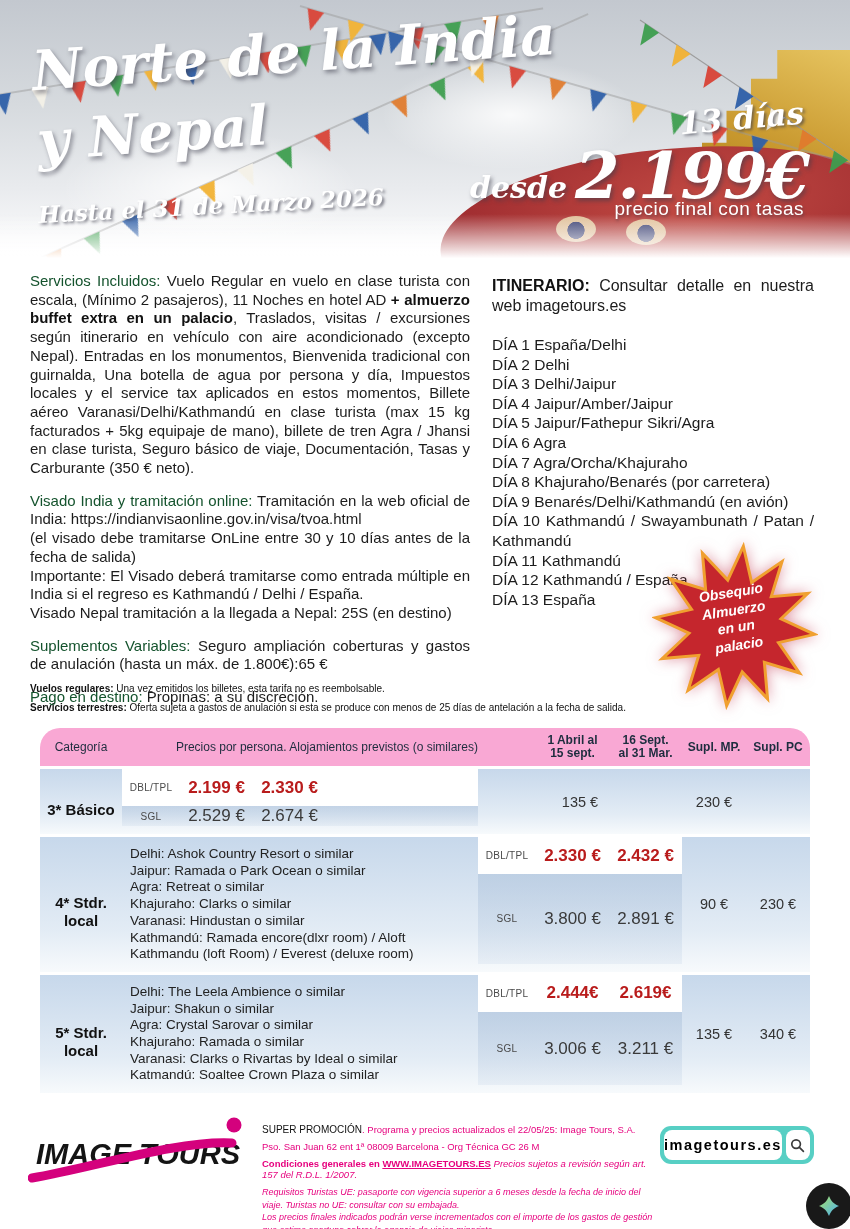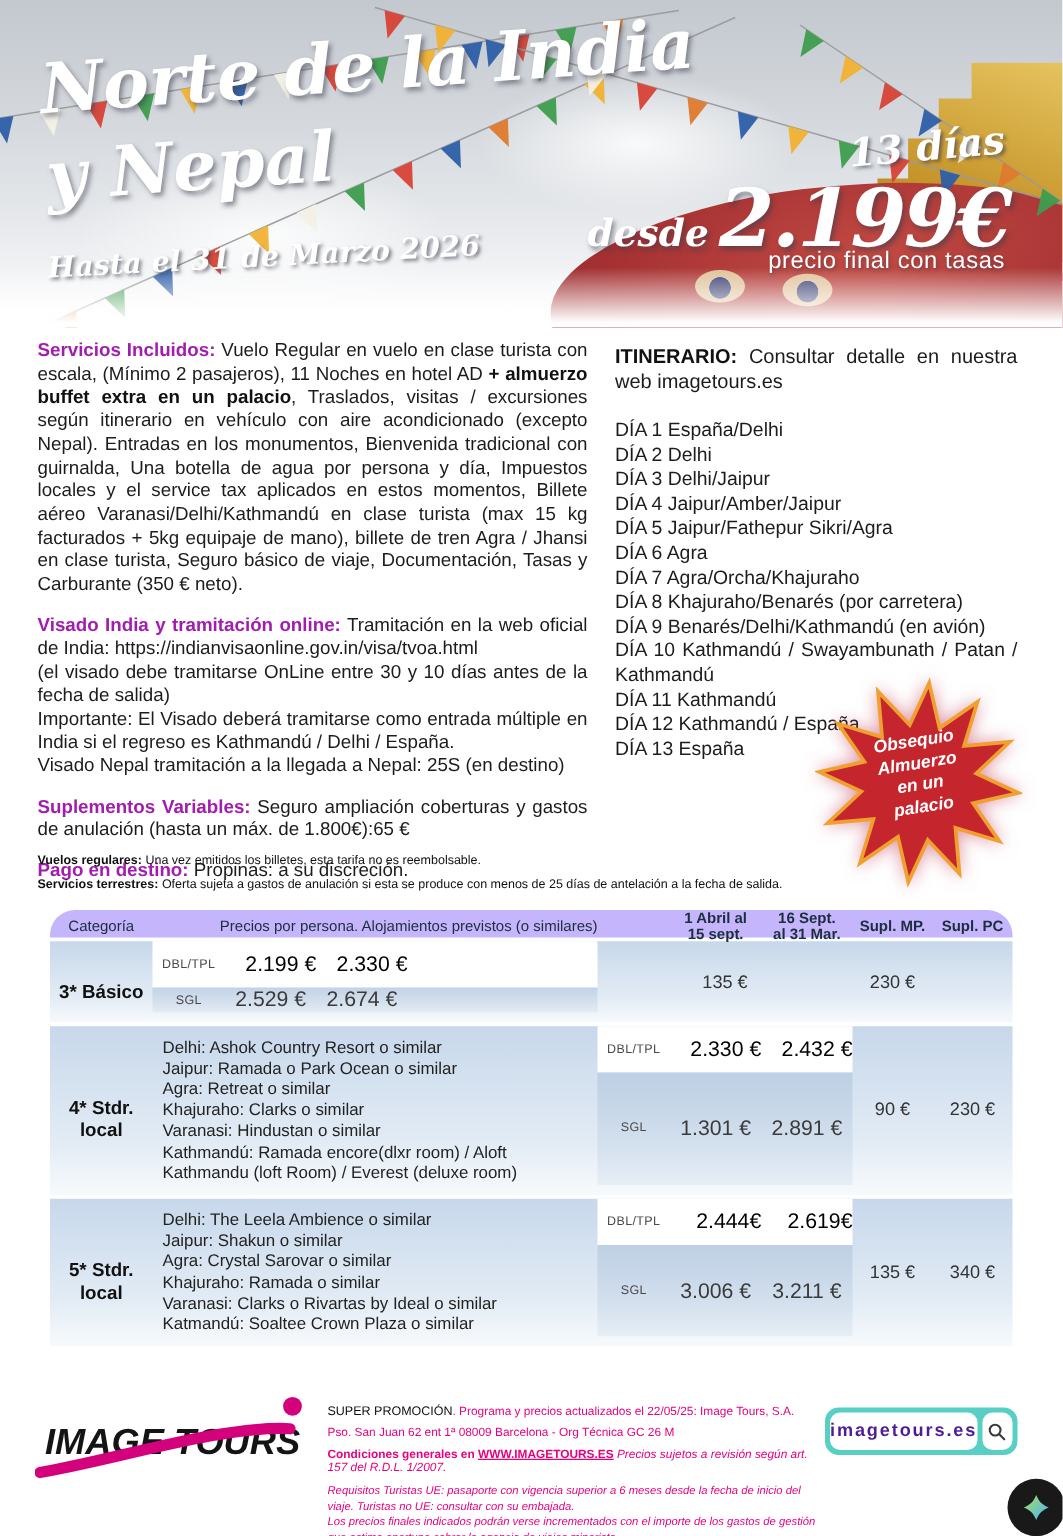--- a/index.html
+++ b/index.html
@@ -42,21 +42,21 @@
                font-size:31px; transform:rotate(-5deg);
                text-shadow:2px 2px 3px rgba(60,60,75,.6); }
   .hero-price-row { position:absolute; right:42px; top:138px; color:#fff; white-space:nowrap;
                     text-shadow:2px 3px 4px rgba(60,60,75,.55);margin-left:16px; }
   .hero-price-row .desde { font-family:"DejaVu Serif", serif; font-style:italic; font-weight:bold; font-size:30px; margin-right:8px; }
   .hero-price-row .price { font-family:"DejaVu Serif", serif; font-style:italic; font-weight:900; font-size:64px; letter-spacing:-2px; }
   .hero-price-note { position:absolute; right:46px; top:198px; color:#fff; font-size:19px;
                      letter-spacing:.5px; text-shadow:1px 2px 3px rgba(60,60,75,.55);margin-left:28px; }
 
   
-  .lbl { color:#a21caf; font-weight:bold; }
+  .lbl { color:#14532d; font-weight:normal; }
   .blk { font-weight:bold; color:#111; }
   .col-left { position:absolute; left:30px; top:272px; width:440px;
               font-size:15px; line-height:18.7px; text-align:justify; color:#1c1c1c; }
   .col-left p { margin-bottom:14px; }
   .pre { white-space:pre-line; }
 
   .col-right { position:absolute; left:492px; top:276px; width:322px; color:#1c1c1c; }
   .itin-intro { font-size:16px; line-height:20px; text-align:justify; margin-bottom:19px; }
   .itin-intro b { color:#111; }
   .itin-days div { font-size:15.5px; line-height:19.6px; text-align:justify; }
@@ -68,59 +68,59 @@
   .badge { position:absolute; left:652px; top:538px; width:170px; height:180px;
            filter:drop-shadow(0 0 7px rgba(195,60,85,.55)); }
   .badge svg { position:absolute; left:0; top:0; }
   .badge-text { position:absolute; left:0; top:46px; width:166px; text-align:center;
                 color:#fff; font-weight:bold; font-style:italic; font-size:14px;
                 line-height:17.5px; transform:rotate(-9deg); }
 
   
   .price-table { position:absolute; left:40px; top:728px; width:770px; }
   .t-header { display:grid; grid-template-columns:82px 356px 204px 64px 64px;
-              background:#c4b5fd; border-radius:20px 20px 0 0; height:22px;
+              background:#f9a8d4; border-radius:20px 20px 0 0; height:38px;
               align-items:center; font-size:12px; color:#1d2d3e; }
   .t-header .hc { text-align:center; }
   .t-header .hdesc { text-align:right; padding-left:8px; }
   .t-header .hseason { font-weight:bold; white-space:pre-line; line-height:13px; }
   .t-header .hsupl { font-weight:bold; }
   .t-row { display:grid; grid-template-columns:82px 356px 204px 64px 64px; margin-top:3px;
            background:linear-gradient(180deg,#c7d8eb 0%,#e3ecf5 70%,#f7fafc 100%); }
   .cat { display:flex; align-items:center; justify-content:center; text-align:center;
          font-weight:bold; font-size:15px; white-space:pre-line; line-height:18px; color:#111;margin-top:16px; }
   .hotels { font-size:13.5px; line-height:16.7px; padding:9px 4px 9px 8px;
             white-space:pre-line; color:#222; }
   .prices { display:flex; flex-direction:column; }
   .band { display:grid; grid-template-columns:58px 73px 73px; align-items:center; }
   .band .plab { font-size:10px; color:#4a4a4a; text-align:center; letter-spacing:.3px; }
   .band .pv { text-align:center; font-size:17px; }
   .band-dbl { background:#fff; height:37px; }
-  .band-dbl .pv { font-weight:normal; color:#000000;text-align:right; }
+  .band-dbl .pv { font-weight:bold; color:#b91c1c; }
   .band-sgl { flex:1; margin-bottom:8px; background:linear-gradient(180deg,rgba(173,194,219,.55),rgba(196,212,231,.25)); }
   .band-sgl .pv { color:#3a3a3a; }
   .supl { display:flex; align-items:center; justify-content:center; font-size:14.5px; color:#333; }
 
   
   .footer { position:absolute; left:0; top:1108px; width:850px; height:121px; }
   .logo { position:absolute; left:28px; top:8px; width:232px; height:72px; }
   .logo .lg-text { position:absolute; left:8px; top:22px; font-style:italic; font-weight:900;
                    font-size:29px; letter-spacing:0; color:#141414; white-space:nowrap; }
   .f-text { position:absolute; left:262px; top:16px; width:392px; font-size:9.5px; color:#e6007e; }
   .f-text .row { margin-bottom:6px; }
   .f-promo-b { color:#111; font-weight:normal; font-size:10px; }
   .f-cond-b { font-weight:bold; }
   .f-link { font-weight:bold; text-decoration:underline; color:#e6007e; }
   .f-it { font-style:italic; }
   .f-legal { font-style:italic; font-size:9px; line-height:12.5px; }
   .search-pill { position:absolute; left:660px; top:18px; width:154px; height:38px;
                  background:#57cfc4; border-radius:11px; padding:4px; display:flex; gap:4px; cursor:pointer; }
   .search-pill .stext { flex:1; background:#fff; border-radius:8px; display:flex;
                         align-items:center; justify-content:center; font-weight:bold;
-                        font-size:14.5px; letter-spacing:1.5px; color:#4c1d95; }
+                        font-size:14.5px; letter-spacing:1.5px; color:#000000; }
   .search-pill .sicon { width:28px; background:#fff; border-radius:8px; display:flex;
                         align-items:center; justify-content:center; }
   .ai-badge { position:absolute; left:806px; top:1183px; width:46px; height:46px;
               border-radius:50%; background:#191919; display:flex; align-items:center; justify-content:center; }
 </style>
 </head>
 <body>
 
 <div class="hero">
   <div class="cloud" style="left:60px; top:130px; width:300px; height:120px;"></div>
@@ -298,21 +298,21 @@
 Kathmandú: Ramada encore(dlxr room) / Aloft
 Kathmandu (loft Room) / Everest (deluxe room)</div>
     <div class="prices">
       <div class="band band-dbl">
         <span class="plab">DBL/TPL</span>
         <span class="pv">2.330 €</span>
         <span class="pv">2.432 €</span>
       </div>
       <div class="band band-sgl">
         <span class="plab">SGL</span>
-        <span class="pv">1.301 €</span>
+        <span class="pv">3.800 €</span>
         <span class="pv">2.891 €</span>
       </div>
     </div>
     <div class="supl">90 €</div>
     <div class="supl">230 €</div>
   </div>
 
   <div class="t-row">
     <div class="cat">5* Stdr.
 local</div>

